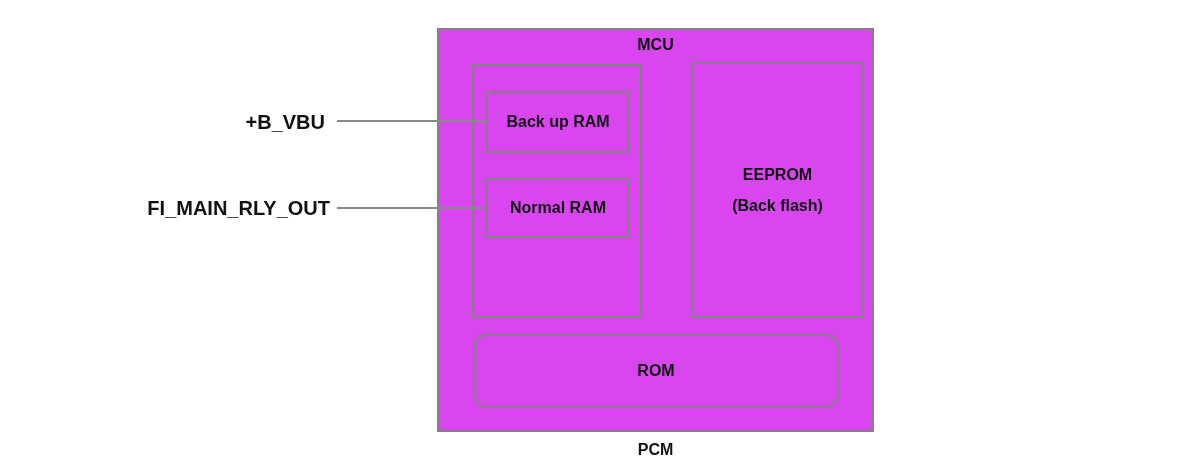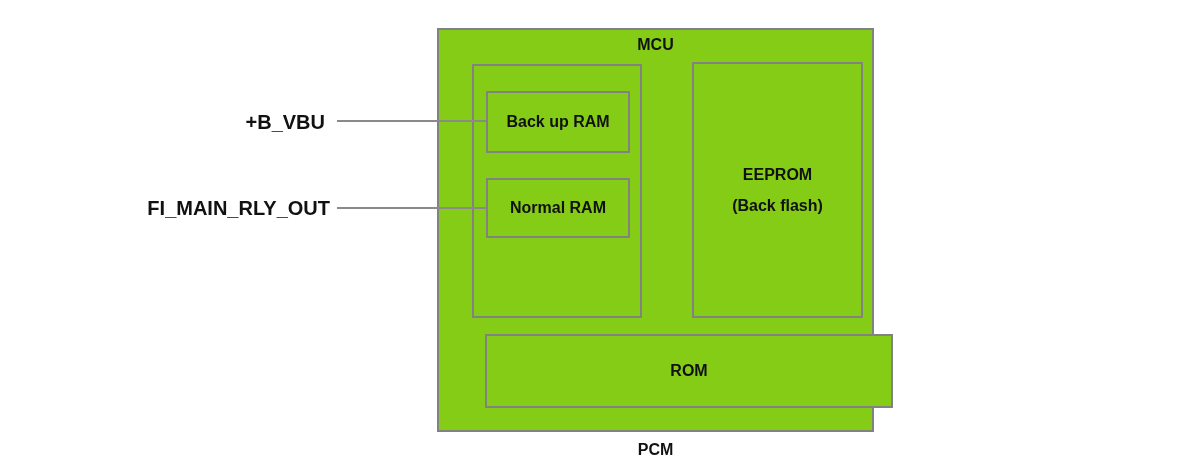--- a/index.html
+++ b/index.html
@@ -14,21 +14,21 @@
     background: #ffffff;
     font-family: "Liberation Sans", sans-serif;
     font-weight: bold;
     color: #111111;
     overflow: hidden;
   }
   .box {
     position: absolute;
     box-sizing: border-box;
     border: 2px solid #828282;
-    background: #84cc16;
+    background: #d946ef;
   }
   .label {
     position: absolute;
     font-size: 16px;
     line-height: 20px;
     white-space: nowrap;
   }
   .center-text {
     text-align: center;
   }
@@ -57,21 +57,21 @@
   .pcm-label   { left: 437px; top: 440px; width: 437px; }
   
   .ram-group   { left: 472px; top: 64px;  width: 170px; height: 254px; }
   .backup-ram  { left: 486px; top: 91px;  width: 144px; height: 62px; z-index: 6; }
   .normal-ram  { left: 486px; top: 178px; width: 144px; height: 60px; z-index: 6; }
   .ram-label   { left: 472px; top: 261px; width: 170px; }
   
   .eeprom-box  { left: 668px; top: 62px;  width: 171px; height: 256px;
                  flex-direction: column; line-height: 31px; margin-left: 24px; }
   
-  .rom-box     { left: 485px; top: 334px; width: 408px; height: 74px; }
+  .rom-box     { left: 473px; top: 334px; width: 366px; height: 74px; border-radius: 14px; }
   
   .sig0-label  { left: 100px; top: 112px; width: 225px; }
   .sig0-wire   { left: 337px; top: 120px; width: 150px; }
   .sig1-label  { left: 100px; top: 198px; width: 230px; }
   .sig1-wire   { left: 337px; top: 207px; width: 150px; }
 </style>
 </head>
 <body>
 
 <div class="canvas">

